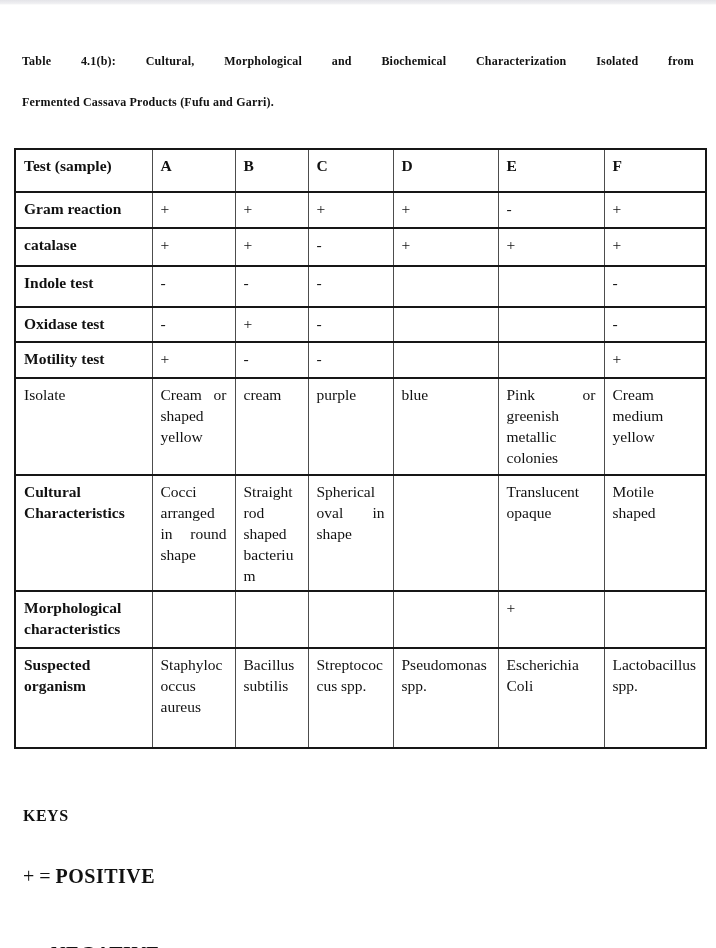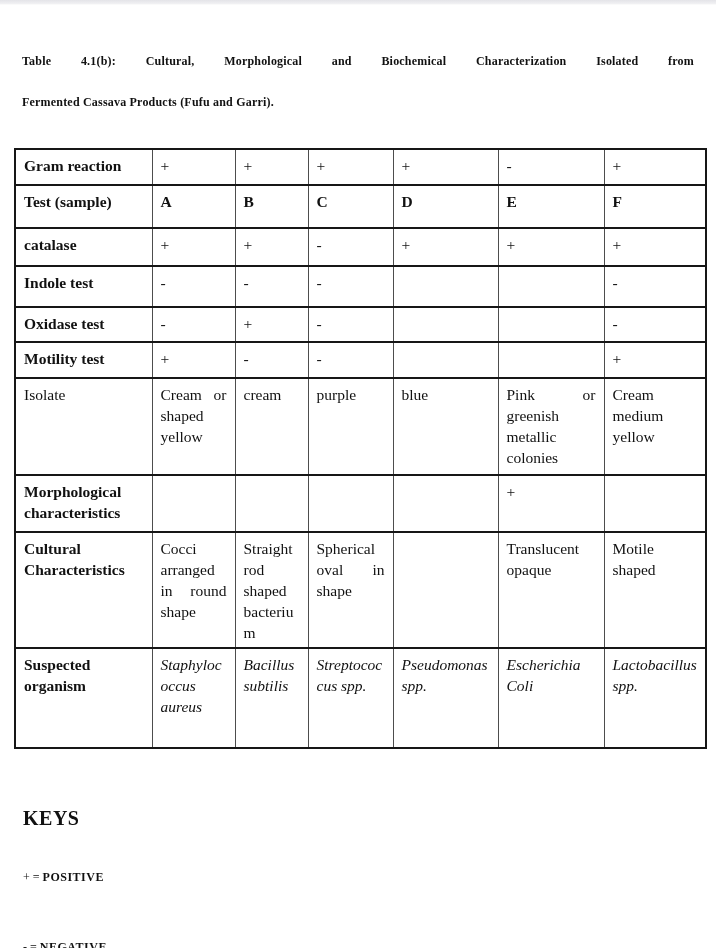--- a/index.html
+++ b/index.html
@@ -44,28 +44,28 @@
     overflow: hidden;
   }
   td.col-label { font-weight: bold; }
   td.row-label { font-weight: bold; }
   td.row-label.regular { font-weight: normal; }
   td.cell {
     text-align: justify;
     overflow-wrap: anywhere;
     word-break: break-word;
   }
-  td.cell.italic { font-style: italic; }
+  td.cell.italic { }
 
   .keys-heading {
     margin: 58px 0 0 23px;
-    font-size: 20px; font-weight: bold;
+    font-size: 16px; font-weight: bold;
     letter-spacing: 0.5px;
   }
-  .key-line { font-size: 12px; margin-left: 23px; }
+  .key-line { font-size: 20px; margin-left: 23px; }
   .key-line .sign { font-weight: normal; }
   .key-line .key-label { font-weight: bold; letter-spacing: 0.5px; }
   .key-line.positive { margin-top: 40px; }
   .key-line.negative { margin-top: 55px; }
 </style>
 </head>
 <body>
 
 <div class="top-edge"></div>
 
@@ -78,37 +78,37 @@
   <colgroup>
     <col style="width:137px">
       <col style="width:83px">
       <col style="width:73px">
     <col style="width:85px">
       <col style="width:105px">
       <col style="width:106px">
     <col style="width:102px">
   </colgroup>
   <tbody>
+      <tr style="height: 43px;">
+        <td class="col-label">Test (sample)</td>
+        <td class="col-label">A</td>
+        <td class="col-label">B</td>
+        <td class="col-label">C</td>
+        <td class="col-label">D</td>
+        <td class="col-label">E</td>
+        <td class="col-label">F</td>
+      </tr>
       <tr style="height: 36px;">
         <td class="row-label">Gram reaction</td>
         <td class="cell">+</td>
         <td class="cell">+</td>
         <td class="cell">+</td>
         <td class="cell">+</td>
         <td class="cell">-</td>
         <td class="cell">+</td>
-      </tr>
-      <tr style="height: 43px;">
-        <td class="col-label">Test (sample)</td>
-        <td class="col-label">A</td>
-        <td class="col-label">B</td>
-        <td class="col-label">C</td>
-        <td class="col-label">D</td>
-        <td class="col-label">E</td>
-        <td class="col-label">F</td>
       </tr>
       <tr style="height: 38px;">
         <td class="row-label">catalase</td>
         <td class="cell">+</td>
         <td class="cell">+</td>
         <td class="cell">-</td>
         <td class="cell">+</td>
         <td class="cell">+</td>
         <td class="cell">+</td>
       </tr>
@@ -141,37 +141,37 @@
       </tr>
       <tr style="height: 97px;">
         <td class="row-label regular">Isolate</td>
         <td class="cell">Cream or shaped yellow</td>
         <td class="cell">cream</td>
         <td class="cell">purple</td>
         <td class="cell">blue</td>
         <td class="cell">Pink or greenish metallic colonies</td>
         <td class="cell">Cream medium yellow</td>
       </tr>
+      <tr style="height: 115px;">
+        <td class="row-label">Cultural Characteristics</td>
+        <td class="cell">Cocci arranged in round shape</td>
+        <td class="cell">Straight rod shaped bacterium</td>
+        <td class="cell">Spherical oval in shape</td>
+        <td class="cell"></td>
+        <td class="cell">Translucent opaque</td>
+        <td class="cell">Motile shaped</td>
+      </tr>
       <tr style="height: 57px;">
         <td class="row-label">Morphological characteristics</td>
         <td class="cell"></td>
         <td class="cell"></td>
         <td class="cell"></td>
         <td class="cell"></td>
         <td class="cell">+</td>
         <td class="cell"></td>
-      </tr>
-      <tr style="height: 115px;">
-        <td class="row-label">Cultural Characteristics</td>
-        <td class="cell">Cocci arranged in round shape</td>
-        <td class="cell">Straight rod shaped bacterium</td>
-        <td class="cell">Spherical oval in shape</td>
-        <td class="cell"></td>
-        <td class="cell">Translucent opaque</td>
-        <td class="cell">Motile shaped</td>
       </tr>
       <tr style="height: 100px; margin-top: 8px;">
         <td class="row-label">Suspected organism</td>
         <td class="cell italic">Staphylococcus aureus</td>
         <td class="cell italic">Bacillus subtilis</td>
         <td class="cell italic">Streptococcus spp.</td>
         <td class="cell italic">Pseudomonas spp.</td>
         <td class="cell italic">Escherichia Coli</td>
         <td class="cell italic">Lactobacillus spp.</td>
       </tr>

